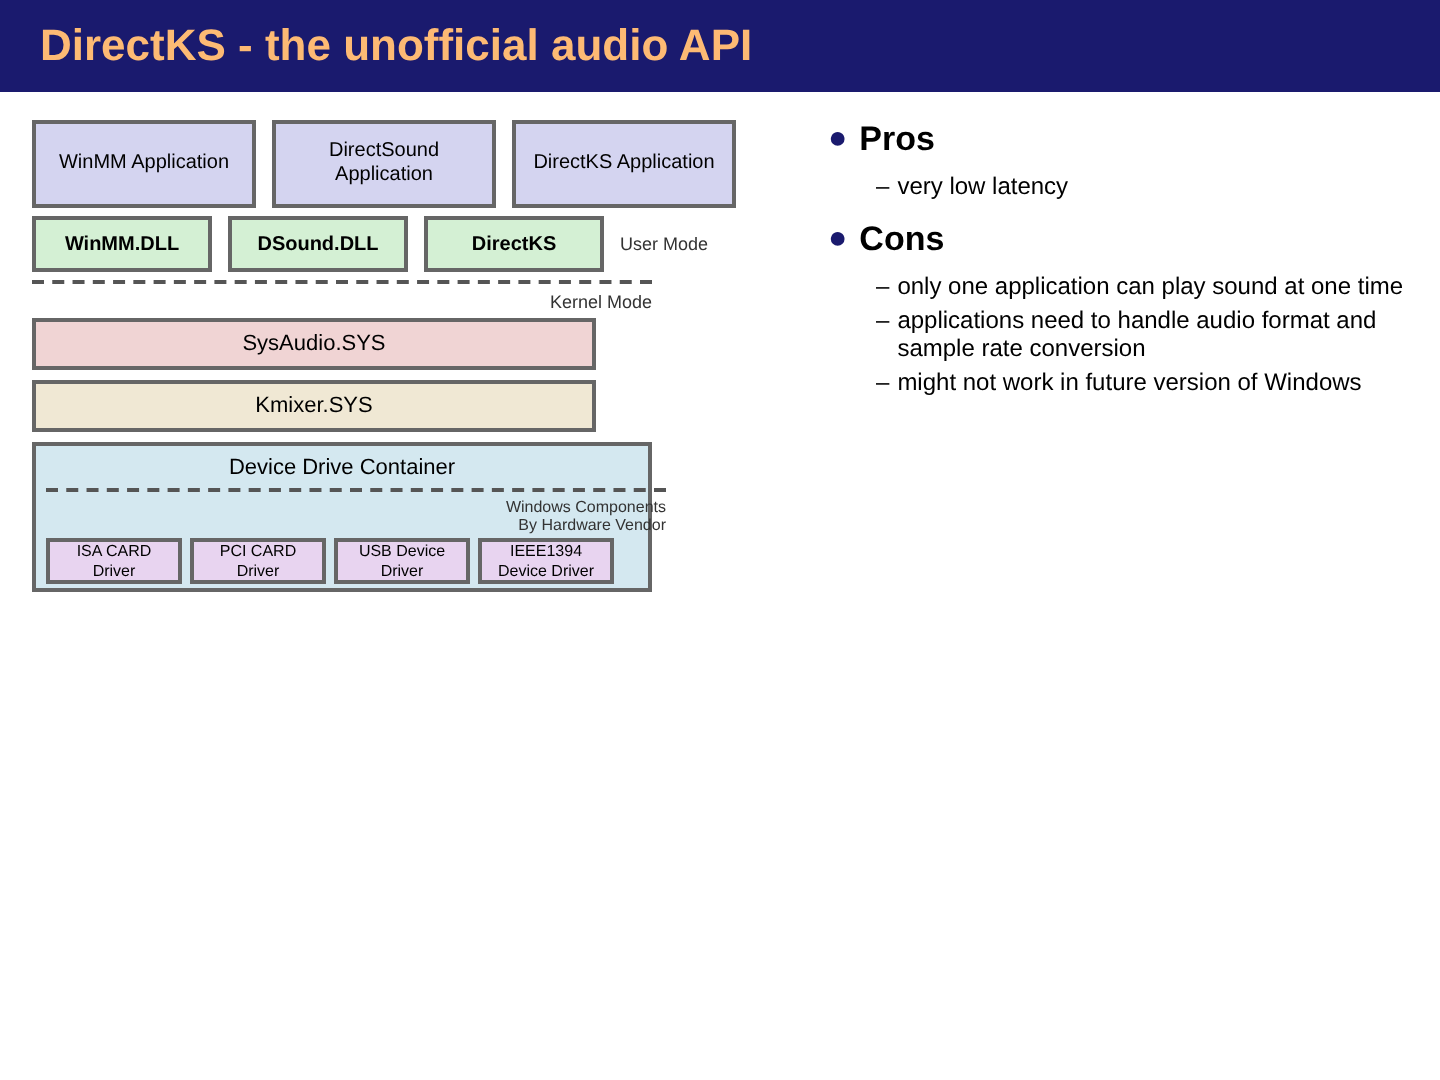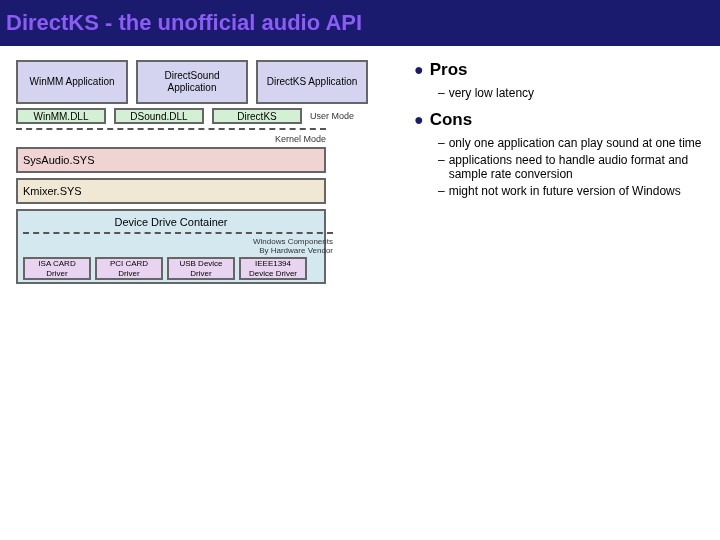--- a/index.html
+++ b/index.html
@@ -8,24 +8,24 @@
       background: #fff;
       width: 720px;
       height: 540px;
       overflow: hidden;
       position: relative;
     }
 
     
     .title-bar {
       background: #1a1a6e;
-      color: #8b5cf6;
+      color: #fdba74;
       font-size: 22px;
       font-weight: bold;
-      padding: 10px 6px;
+      padding: 10px 20px;
       width: 100%;
     }
 
     .content {
       display: flex;
       flex-direction: row;
       padding: 14px 16px 8px 16px;
       gap: 10px;
       height: calc(540px - 48px);
     }
@@ -67,24 +67,25 @@
       align-items: center;
     }
 
     .dll-box {
       border: 2px solid #666;
       background: #d4f0d4;
       font-size: 10px;
       text-align: center;
       padding: 3px 5px;
       width: 90px;
-      height: 16px;
+      height: 28px;
       display: flex;
       align-items: center;
       justify-content: center;
+      font-weight: bold;
     }
 
     .user-mode-label {
       font-size: 9px;
       color: #333;
       margin-left: 4px;
       align-self: center;
     }
 
     
@@ -100,23 +101,23 @@
       text-align: right;
       width: 310px;
       margin-bottom: 3px;
     }
 
     
     .layer-box {
       border: 2px solid #666;
       background: #f0d4d4;
       font-size: 11px;
-      text-align: left;
+      text-align: center;
       padding: 5px;
-      width: 310px;
+      width: 282px;
       margin-bottom: 5px;
     }
 
     .layer-box.kmixer {
       background: #f0e8d4;
     }
 
     .device-container {
       border: 2px solid #666;
       background: #d4e8f0;

